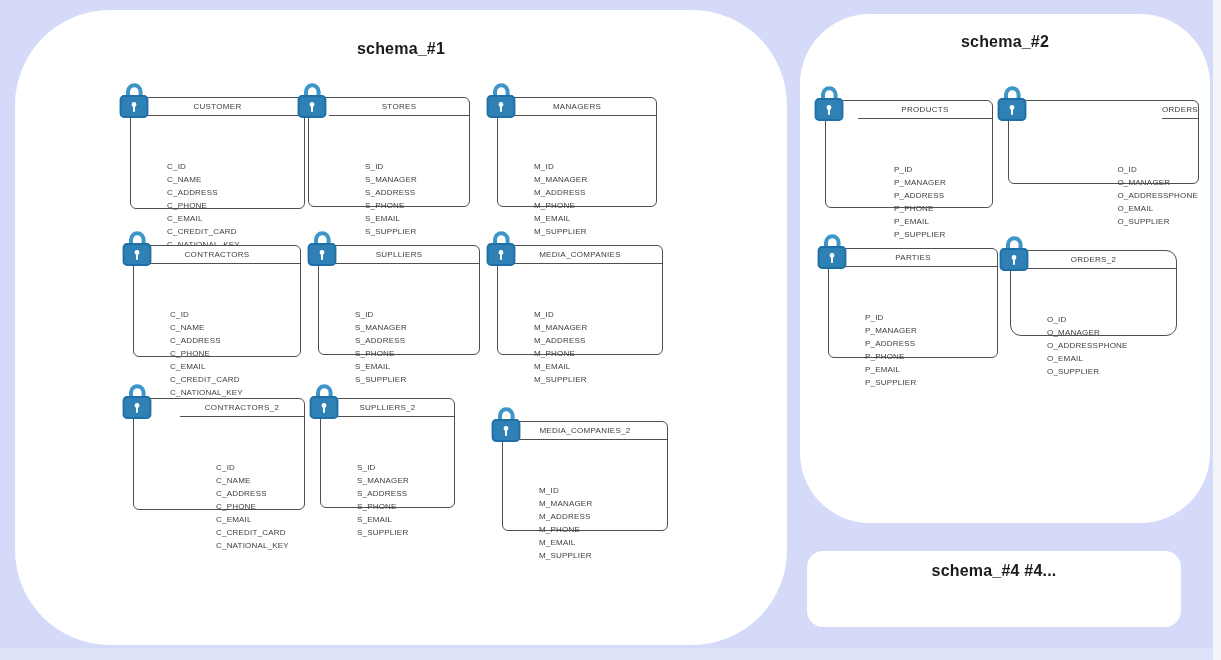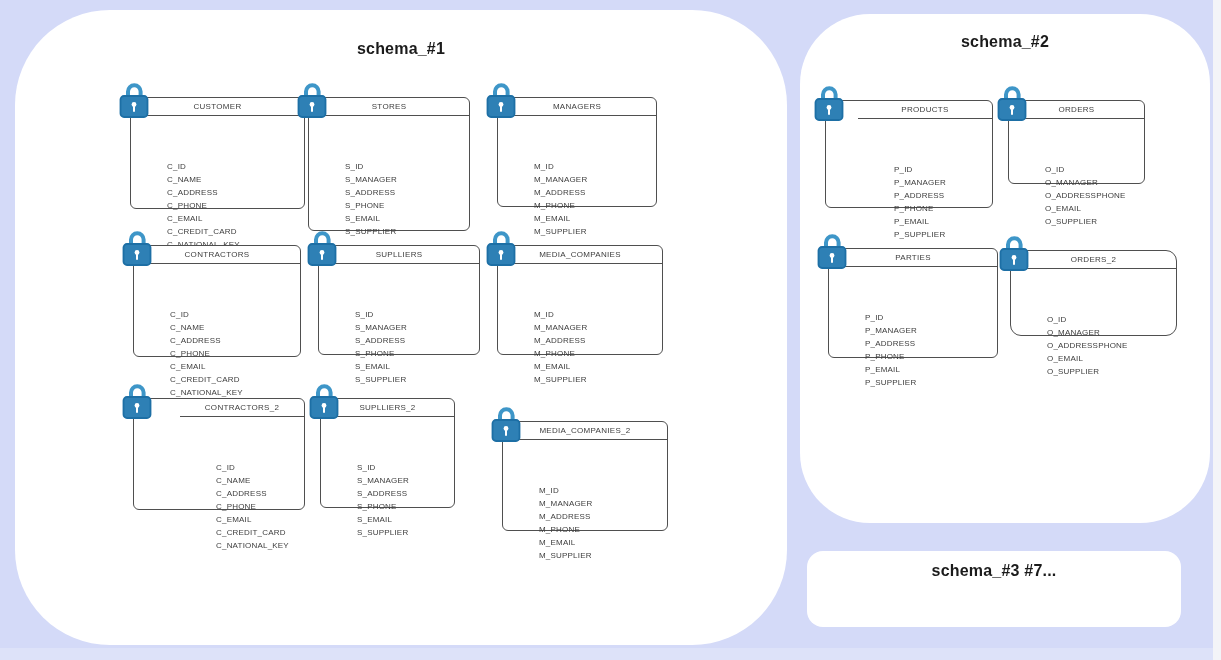--- a/index.html
+++ b/index.html
@@ -97,21 +97,21 @@
             <div class="t-body">
               <div class="t-field">C_ID</div>
               <div class="t-field">C_NAME</div>
               <div class="t-field">C_ADDRESS</div>
               <div class="t-field">C_PHONE</div>
               <div class="t-field">C_EMAIL</div>
               <div class="t-field">C_CREDIT_CARD</div>
               <div class="t-field">C_NATIONAL_KEY</div>
             </div>
           </div>
-          <div class="table-node" style="left: 293px; top: 87px; width: 162px; height: 134px;">
+          <div class="table-node" style="left: 293px; top: 87px; width: 162px; height: 110px; padding-left: 20px;">
             <span class="lock">
               <svg viewBox="0 0 30 38" xmlns="http://www.w3.org/2000/svg">
                 <path d="M9 19 V10.5 a6.3 6.3 0 0 1 12.6 0 V19" fill="none" stroke="var(--lock-shackle)" stroke-width="4"></path>
                 <rect x="1.5" y="15" width="27" height="21" rx="3.5" fill="var(--lock-body)" stroke="var(--lock-border)" stroke-width="1.8"></rect>
                 <circle cx="15" cy="23.5" r="2.4" fill="var(--lock-keyhole)"></circle>
                 <rect x="14" y="24.5" width="2" height="6.5" rx="1" fill="var(--lock-keyhole)"></rect>
               </svg>
             </span>
             <div class="t-header">STORES</div>
             <div class="t-body">
@@ -276,21 +276,21 @@
             <div class="t-header">PRODUCTS</div>
             <div class="t-body">
               <div class="t-field">P_ID</div>
               <div class="t-field">P_MANAGER</div>
               <div class="t-field">P_ADDRESS</div>
               <div class="t-field">P_PHONE</div>
               <div class="t-field">P_EMAIL</div>
               <div class="t-field">P_SUPPLIER</div>
             </div>
           </div>
-          <div class="table-node" style="left: 208px; top: 86px; width: 137px; height: 84px;">
+          <div class="table-node" style="left: 208px; top: 86px; width: 191px; height: 84px; align-items: flex-end;">
             <span class="lock">
               <svg viewBox="0 0 30 38" xmlns="http://www.w3.org/2000/svg">
                 <path d="M9 19 V10.5 a6.3 6.3 0 0 1 12.6 0 V19" fill="none" stroke="var(--lock-shackle)" stroke-width="4"></path>
                 <rect x="1.5" y="15" width="27" height="21" rx="3.5" fill="var(--lock-body)" stroke="var(--lock-border)" stroke-width="1.8"></rect>
                 <circle cx="15" cy="23.5" r="2.4" fill="var(--lock-keyhole)"></circle>
                 <rect x="14" y="24.5" width="2" height="6.5" rx="1" fill="var(--lock-keyhole)"></rect>
               </svg>
             </span>
             <div class="t-header">ORDERS</div>
             <div class="t-body">
@@ -335,20 +335,20 @@
               <div class="t-field">O_MANAGER</div>
               <div class="t-field">O_ADDRESSPHONE</div>
               <div class="t-field">O_EMAIL</div>
               <div class="t-field">O_SUPPLIER</div>
             </div>
           </div>
         </div>
     </section>
 
     <section class="schema schema-3">
-      <h2 class="schema-title">schema_#3 #7...</h2>
+      <h2 class="schema-title">schema_#4 #4...</h2>
       <div class="tables"></div>
     </section>
 
     <div class="canvas-bottom-fade"></div>
   </div>
   <div class="right-gutter"></div>
 </div>
 
 </body></html>

